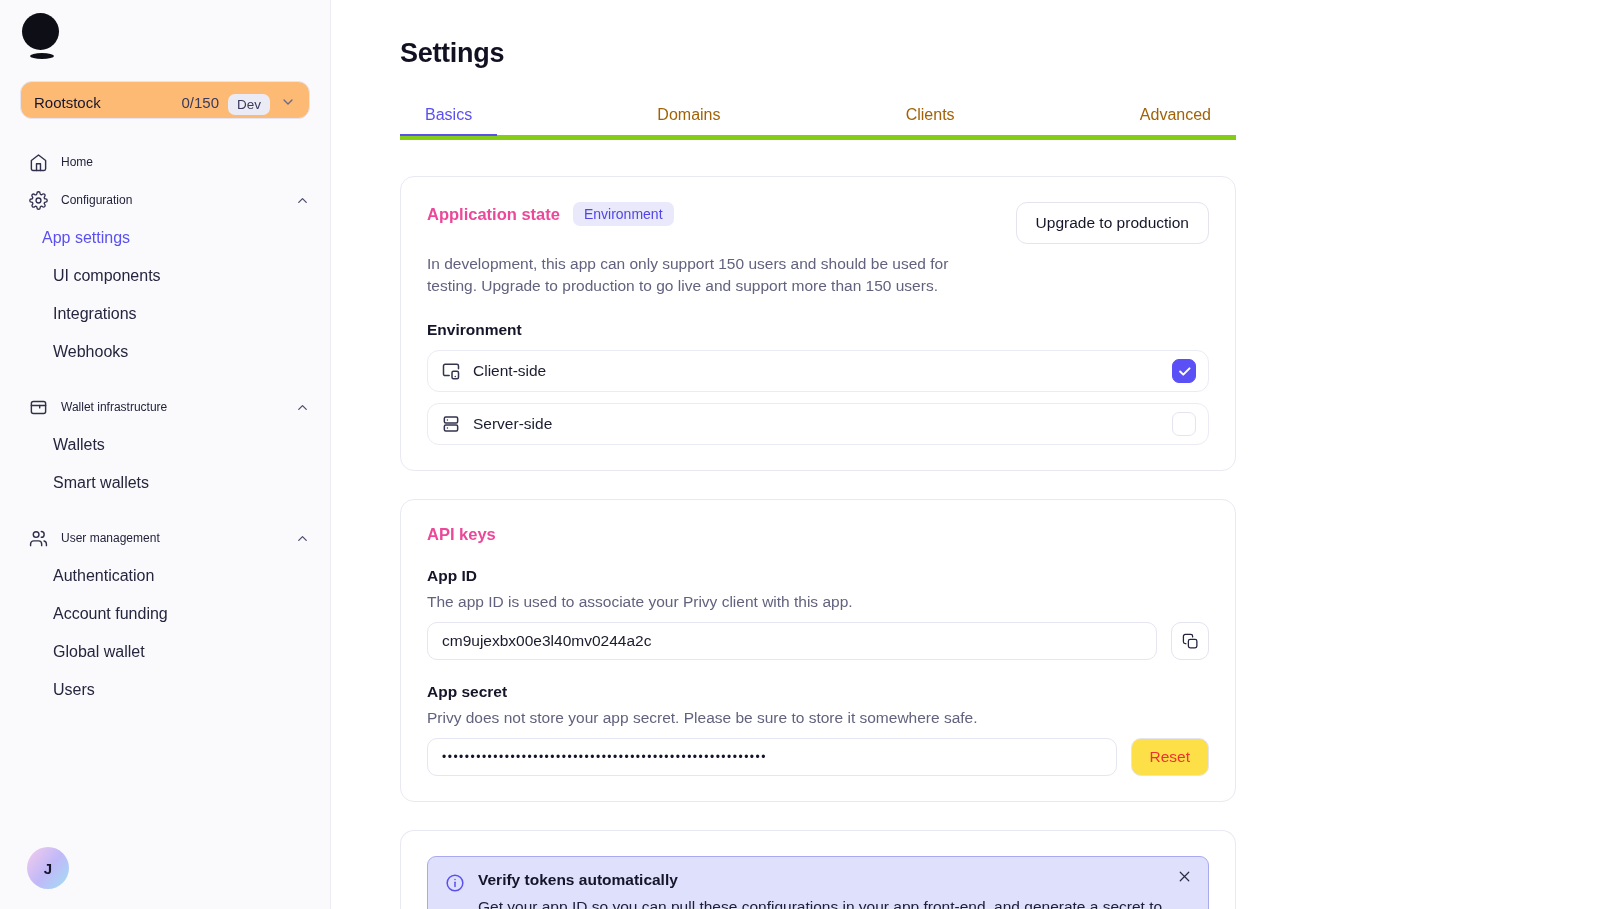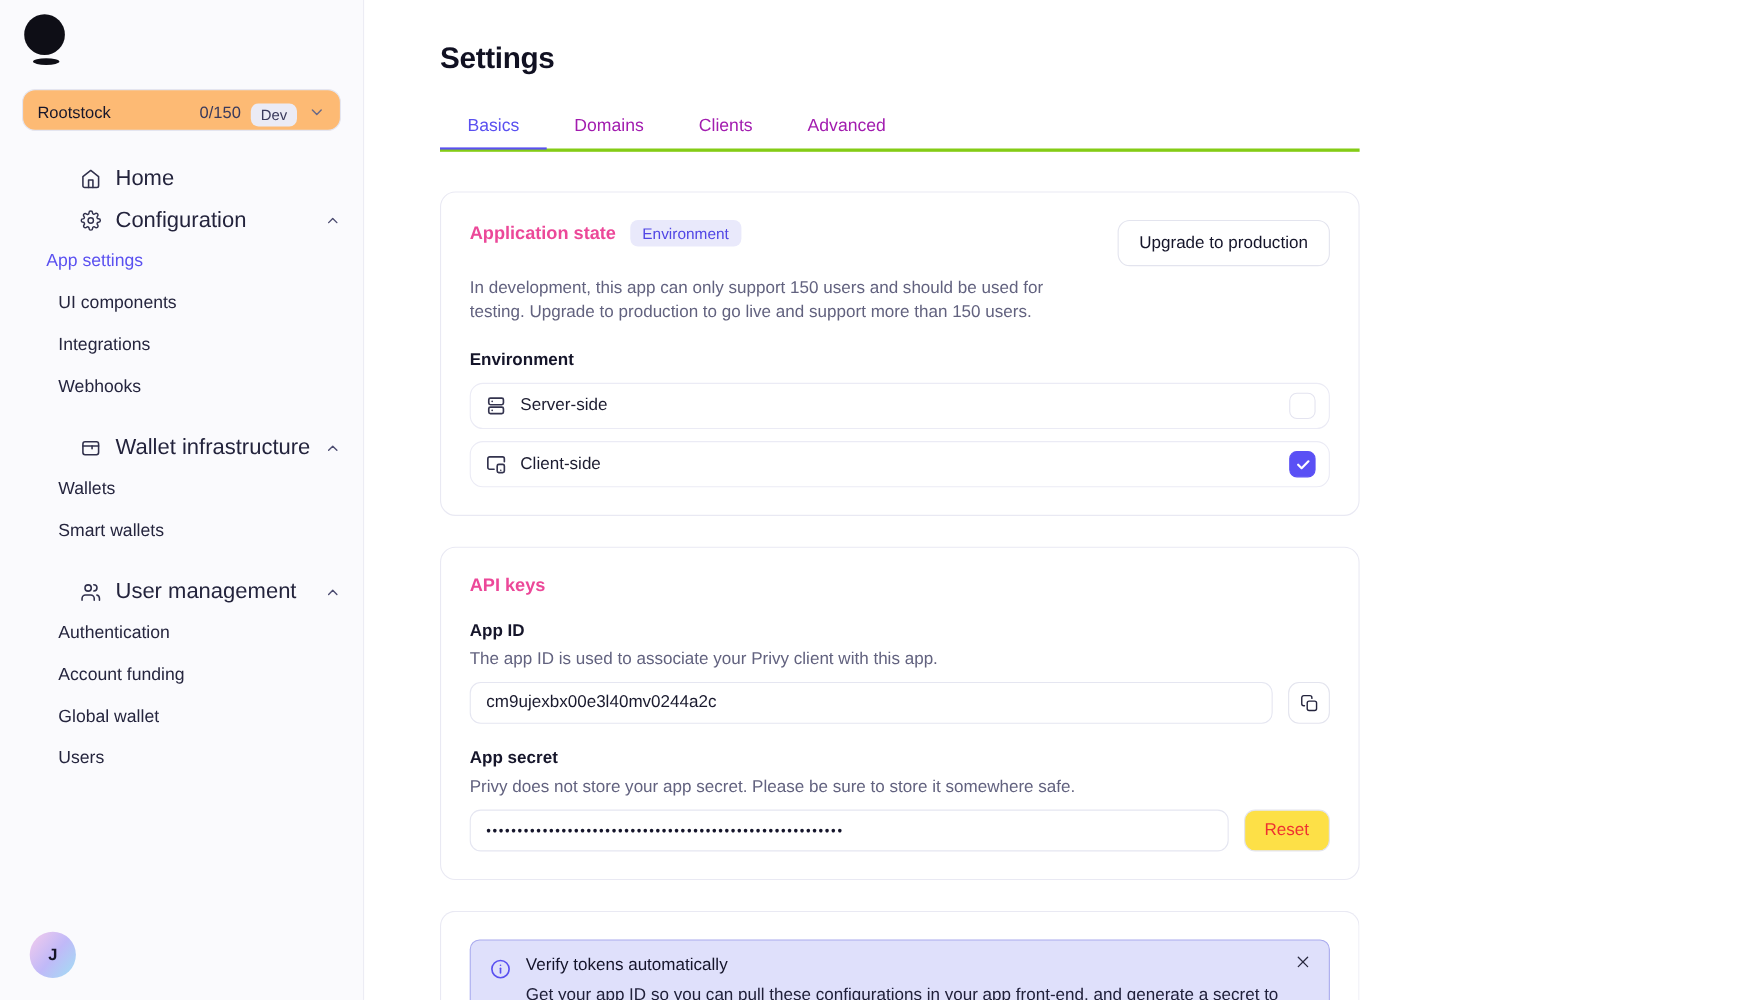--- a/index.html
+++ b/index.html
@@ -18,41 +18,41 @@
     border:1px solid #e4e5f0; border-radius:12px; display:flex; align-items:flex-start;
     padding:12px 13px; cursor:pointer; }
   .ws-name { font-size:15px; font-weight:500; color:#16162b; }
   .ws-usage { margin-left:auto; font-size:15px; color:#3a3a5c; }
   .ws-badge { margin-left:9px; background:#ebebf5; color:#3a3a5c; font-size:13.5px;
     font-weight:500; padding:3px 9px; border-radius:7px; }
   .ws-chevron { margin-left:10px; color:#6a6a88; display:flex; }
 
   .nav { margin-top:24px; }
   .nav-item { height:38px; display:flex; align-items:center; padding:0 20px 0 29px;
-    font-size:20px; color:#23233c; cursor:pointer;margin-left:44px; }
+    font-size:12px; color:#23233c; cursor:pointer; }
   .nav-item .nicon { width:19px; height:19px; margin-right:13px; display:flex; color:#30304c; }
   .nav-item .chev { margin-left:auto; color:#4b4b70; display:flex; }
   .nav-sub { height:38px; display:flex; align-items:center; padding-left:53px;
     font-size:16px; color:#25253e; cursor:pointer; }
   .nav-sub.active { color:#5a50f0;padding-left:42px; }
   .nav-gap { height:17px; }
 
   .avatar { margin:auto 0 20px 27px; width:42px; height:42px; border-radius:50%;
     background:linear-gradient(130deg,#edc9ee 8%,#c0b9f8 52%,#a3dcf4 96%);
     display:flex; align-items:center; justify-content:center;
     font-size:15px; font-weight:600; color:#15152a; cursor:pointer; }
 
   
   .main { flex:1; padding:38px 0 0 69px; }
   .content { width:836px; }
   .page-title { font-size:27px; font-weight:700; letter-spacing:-0.3px; color:#111122; }
 
-  .tabs { display:flex; margin-top:27px; border-bottom:3px solid #84cc16; }
+  .tabs { display:flex; margin-top:27px; border-bottom:5px solid #84cc16;justify-content:space-between; }
   .tab { padding:0 25px; height:40px; display:flex; align-items:center; font-size:16px;
-    color:#a21caf; cursor:pointer; border-bottom:2.5px solid transparent; margin-bottom:-1px; }
+    color:#a16207; cursor:pointer; border-bottom:2.5px solid transparent; margin-bottom:-1px; }
   .tab.active { color:#5a50f0; font-weight:500; border-bottom-color:#5a50f0; }
 
   .card { border:1px solid #e9e9f3; border-radius:14px; padding:25px 26px; margin-top:36px; }
   .card + .card { margin-top:28px; }
 
   .cs-header { display:flex; align-items:flex-start; }
   .cs-left { display:flex; align-items:center; gap:13px; }
   .cs-title { font-size:16.5px; font-weight:600; color:#ec4899; }
   .badge-dev { background:#e9e9fb; color:#5146e5; font-size:14px; font-weight:500;
     padding:4px 11px; border-radius:7px; }
@@ -83,21 +83,21 @@
     color:#23233c; cursor:pointer; }
   .btn-reset { height:38px; border:1px solid #e3e4ee; border-radius:10px; background:#fde047;
     padding:0 18px; font-size:15.5px; font-weight:500; color:#ee3131; cursor:pointer;
     font-family:inherit; }
 
   .card.cutoff { height:200px; overflow:hidden; border-bottom:none;
     border-radius:14px 14px 0 0; }
   .banner { background:#dfe0fb; border:1px solid #a9aaee; border-radius:9px;
     padding:14px 16px 16px 16px; display:flex; position:relative; }
   .banner .bicon { width:20px; height:20px; color:#5a50f0; margin:2px 13px 0 1px; flex:none; display:flex; }
-  .banner-title { font-size:15.5px; font-weight:400; color:#14142a; }
+  .banner-title { font-size:15.5px; font-weight:700; color:#14142a; }
   .banner-body { margin-top:7px; font-size:15.5px; line-height:1.42; color:#20203a;
     max-width:700px; }
   .banner-close { position:absolute; top:11px; right:14px; width:18px; height:18px;
     display:flex; color:#2a2a40; cursor:pointer; }
   svg { display:block; }
 </style>
 </head>
 <body>
 
 <div class="app">
@@ -215,44 +215,44 @@
           </div>
           <button class="btn-upgrade">Upgrade to production</button>
         </div>
         <p class="cs-desc">In development, this app can only support 150 users and should be used for testing. Upgrade to production to go live and support more than 150 users.</p>
 
         <div class="env-label">Environment</div>
 
         <div class="env-row">
           <span class="eicon">
             <svg width="20" height="20" viewBox="0 0 24 24" fill="none" stroke="currentColor" stroke-width="1.8" stroke-linecap="round" stroke-linejoin="round">
+                <path d="M9.8 17.5H5a2 2 0 0 1-2-2V6a2 2 0 0 1 2-2h14a2 2 0 0 1 2 2v3.2"></path>
+                <rect x="13.2" y="12.2" width="7.8" height="9" rx="1.8"></rect>
+                <path d="M17.1 18.6h.01"></path>
+              </svg>
+          </span>
+          <span class="elabel">Client-side</span>
+          <span class="checkbox checked">
+            <svg width="15" height="15" viewBox="0 0 24 24" fill="none" stroke="#ffffff" stroke-width="3.2" stroke-linecap="round" stroke-linejoin="round">
+                <polyline points="20 7 10 17 5 12"></polyline>
+              </svg>
+          </span>
+        </div>
+
+        <div class="env-row">
+          <span class="eicon">
+            <svg width="20" height="20" viewBox="0 0 24 24" fill="none" stroke="currentColor" stroke-width="1.8" stroke-linecap="round" stroke-linejoin="round">
                 <rect x="4" y="3.5" width="16" height="7.2" rx="1.8"></rect>
                 <rect x="4" y="13.3" width="16" height="7.2" rx="1.8"></rect>
                 <path d="M7.7 7.1h.01"></path>
                 <path d="M7.7 16.9h.01"></path>
               </svg>
           </span>
           <span class="elabel">Server-side</span>
           <span class="checkbox"></span>
-        </div>
-
-        <div class="env-row">
-          <span class="eicon">
-            <svg width="20" height="20" viewBox="0 0 24 24" fill="none" stroke="currentColor" stroke-width="1.8" stroke-linecap="round" stroke-linejoin="round">
-                <path d="M9.8 17.5H5a2 2 0 0 1-2-2V6a2 2 0 0 1 2-2h14a2 2 0 0 1 2 2v3.2"></path>
-                <rect x="13.2" y="12.2" width="7.8" height="9" rx="1.8"></rect>
-                <path d="M17.1 18.6h.01"></path>
-              </svg>
-          </span>
-          <span class="elabel">Client-side</span>
-          <span class="checkbox checked">
-            <svg width="15" height="15" viewBox="0 0 24 24" fill="none" stroke="#ffffff" stroke-width="3.2" stroke-linecap="round" stroke-linejoin="round">
-                <polyline points="20 7 10 17 5 12"></polyline>
-              </svg>
-          </span>
         </div>
       </section>
 
       <section class="card">
         <div class="cs-title">API keys</div>
 
         <div class="field-label">App ID</div>
         <div class="field-desc">The app ID is used to associate your Privy client with this app.</div>
         <div class="field-row">
           <input class="text-input" readonly="" value="cm9ujexbx00e3l40mv0244a2c" style="">

